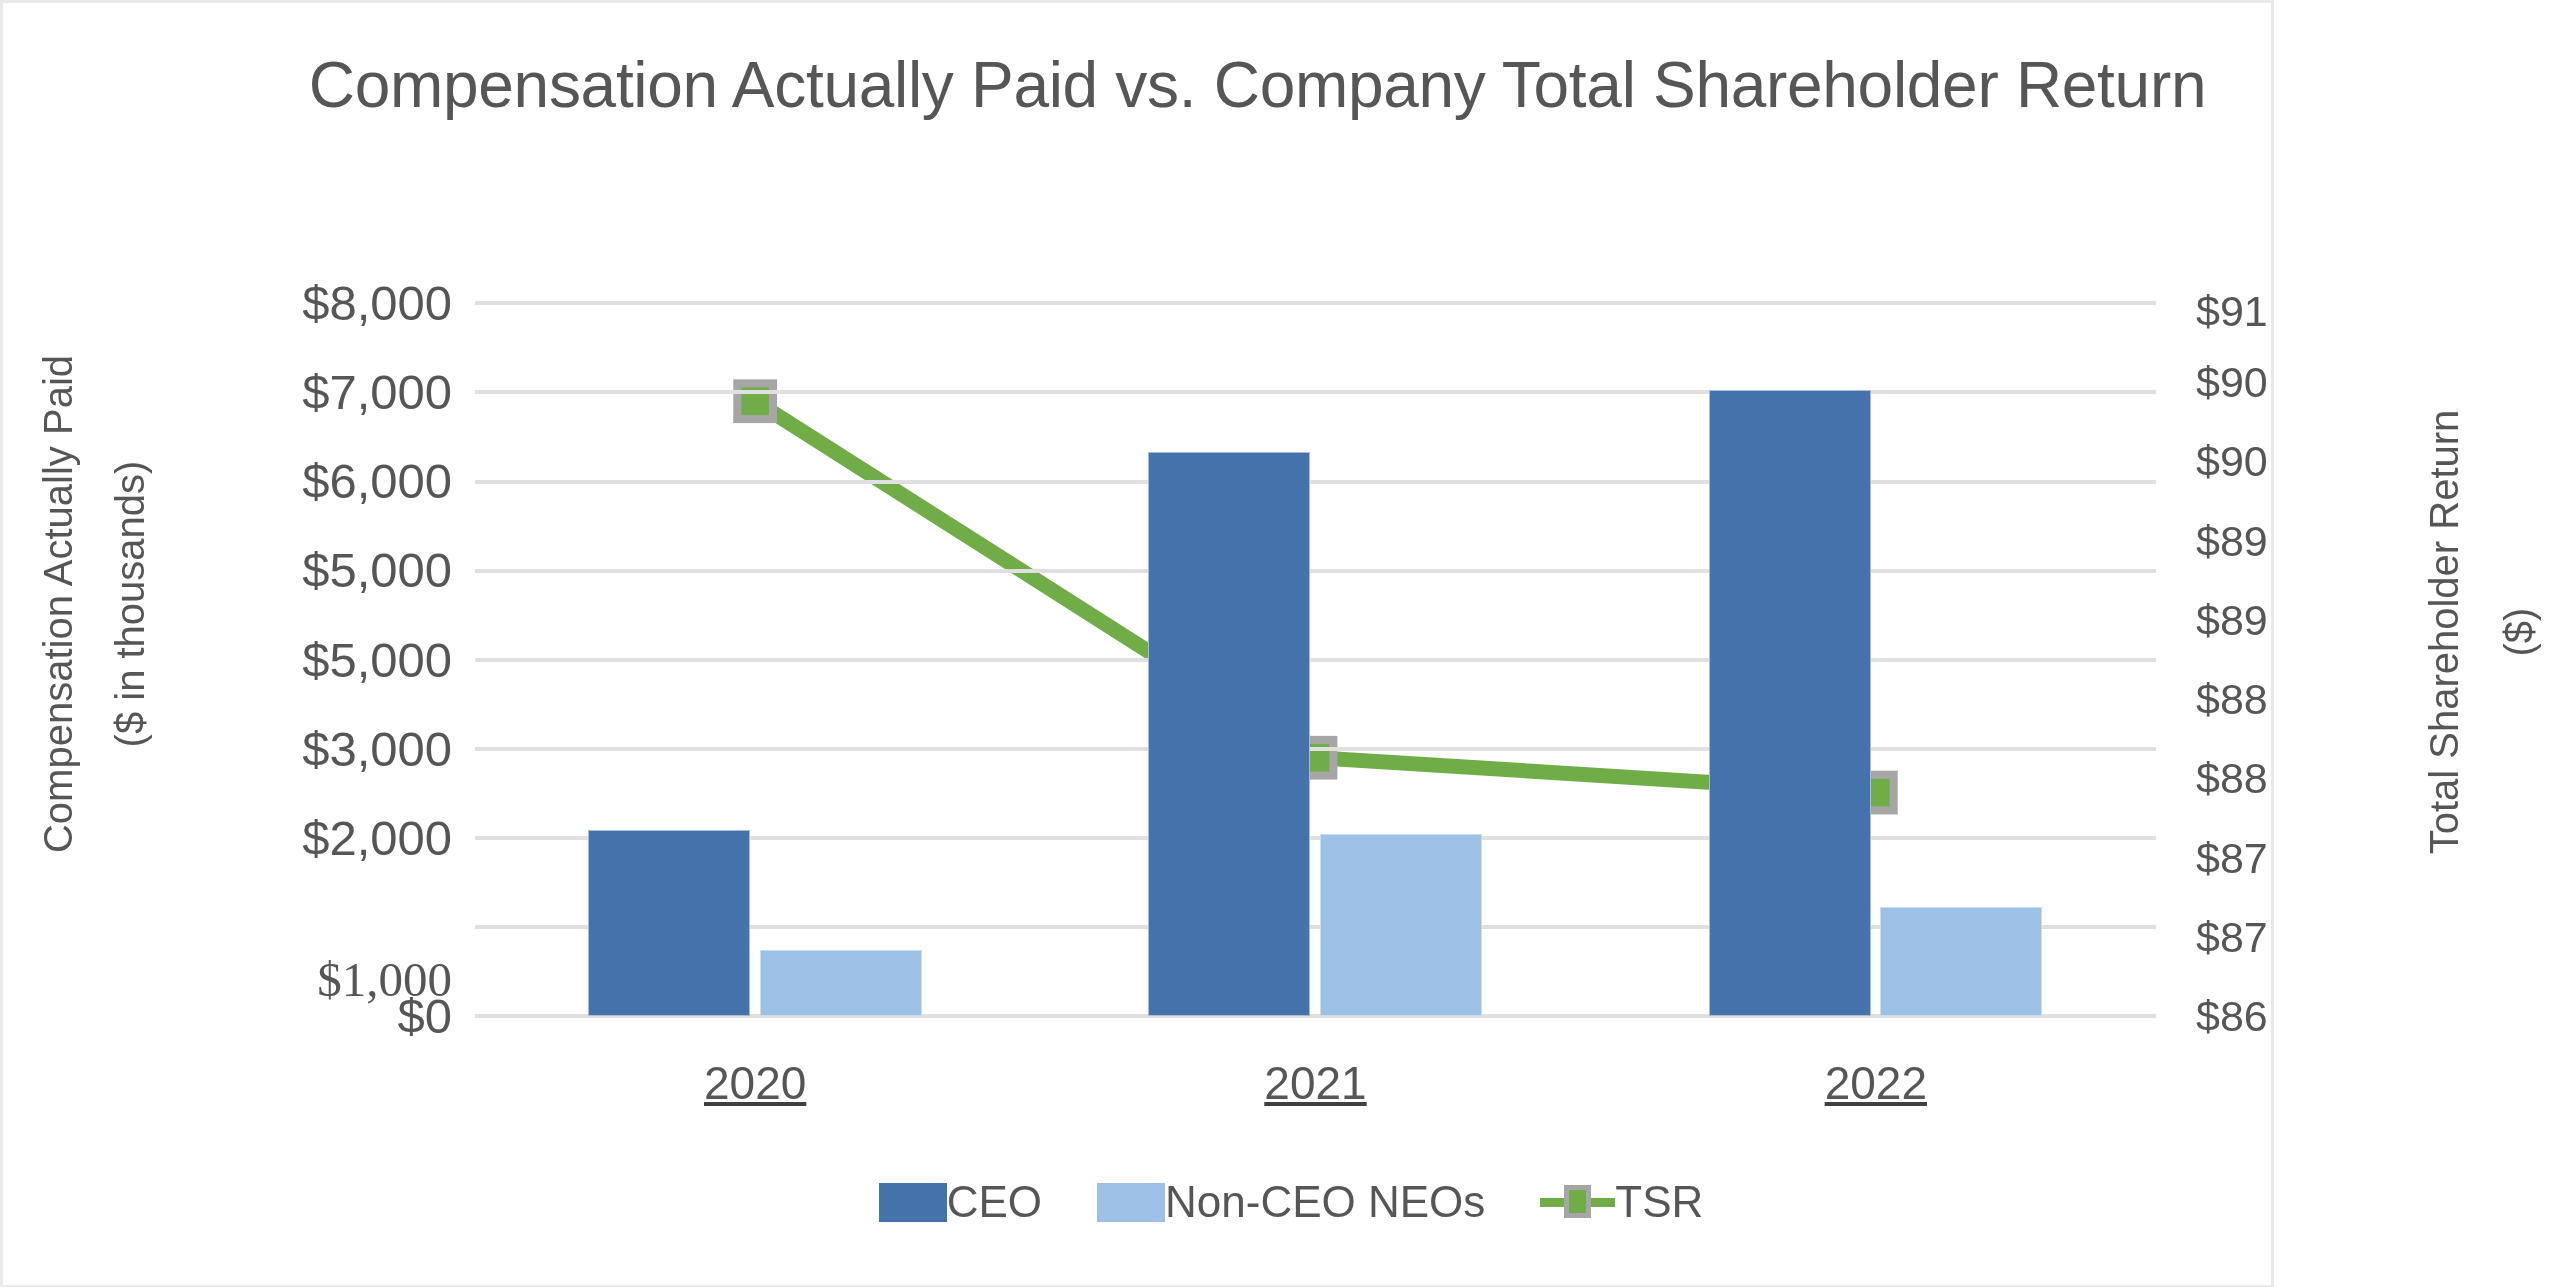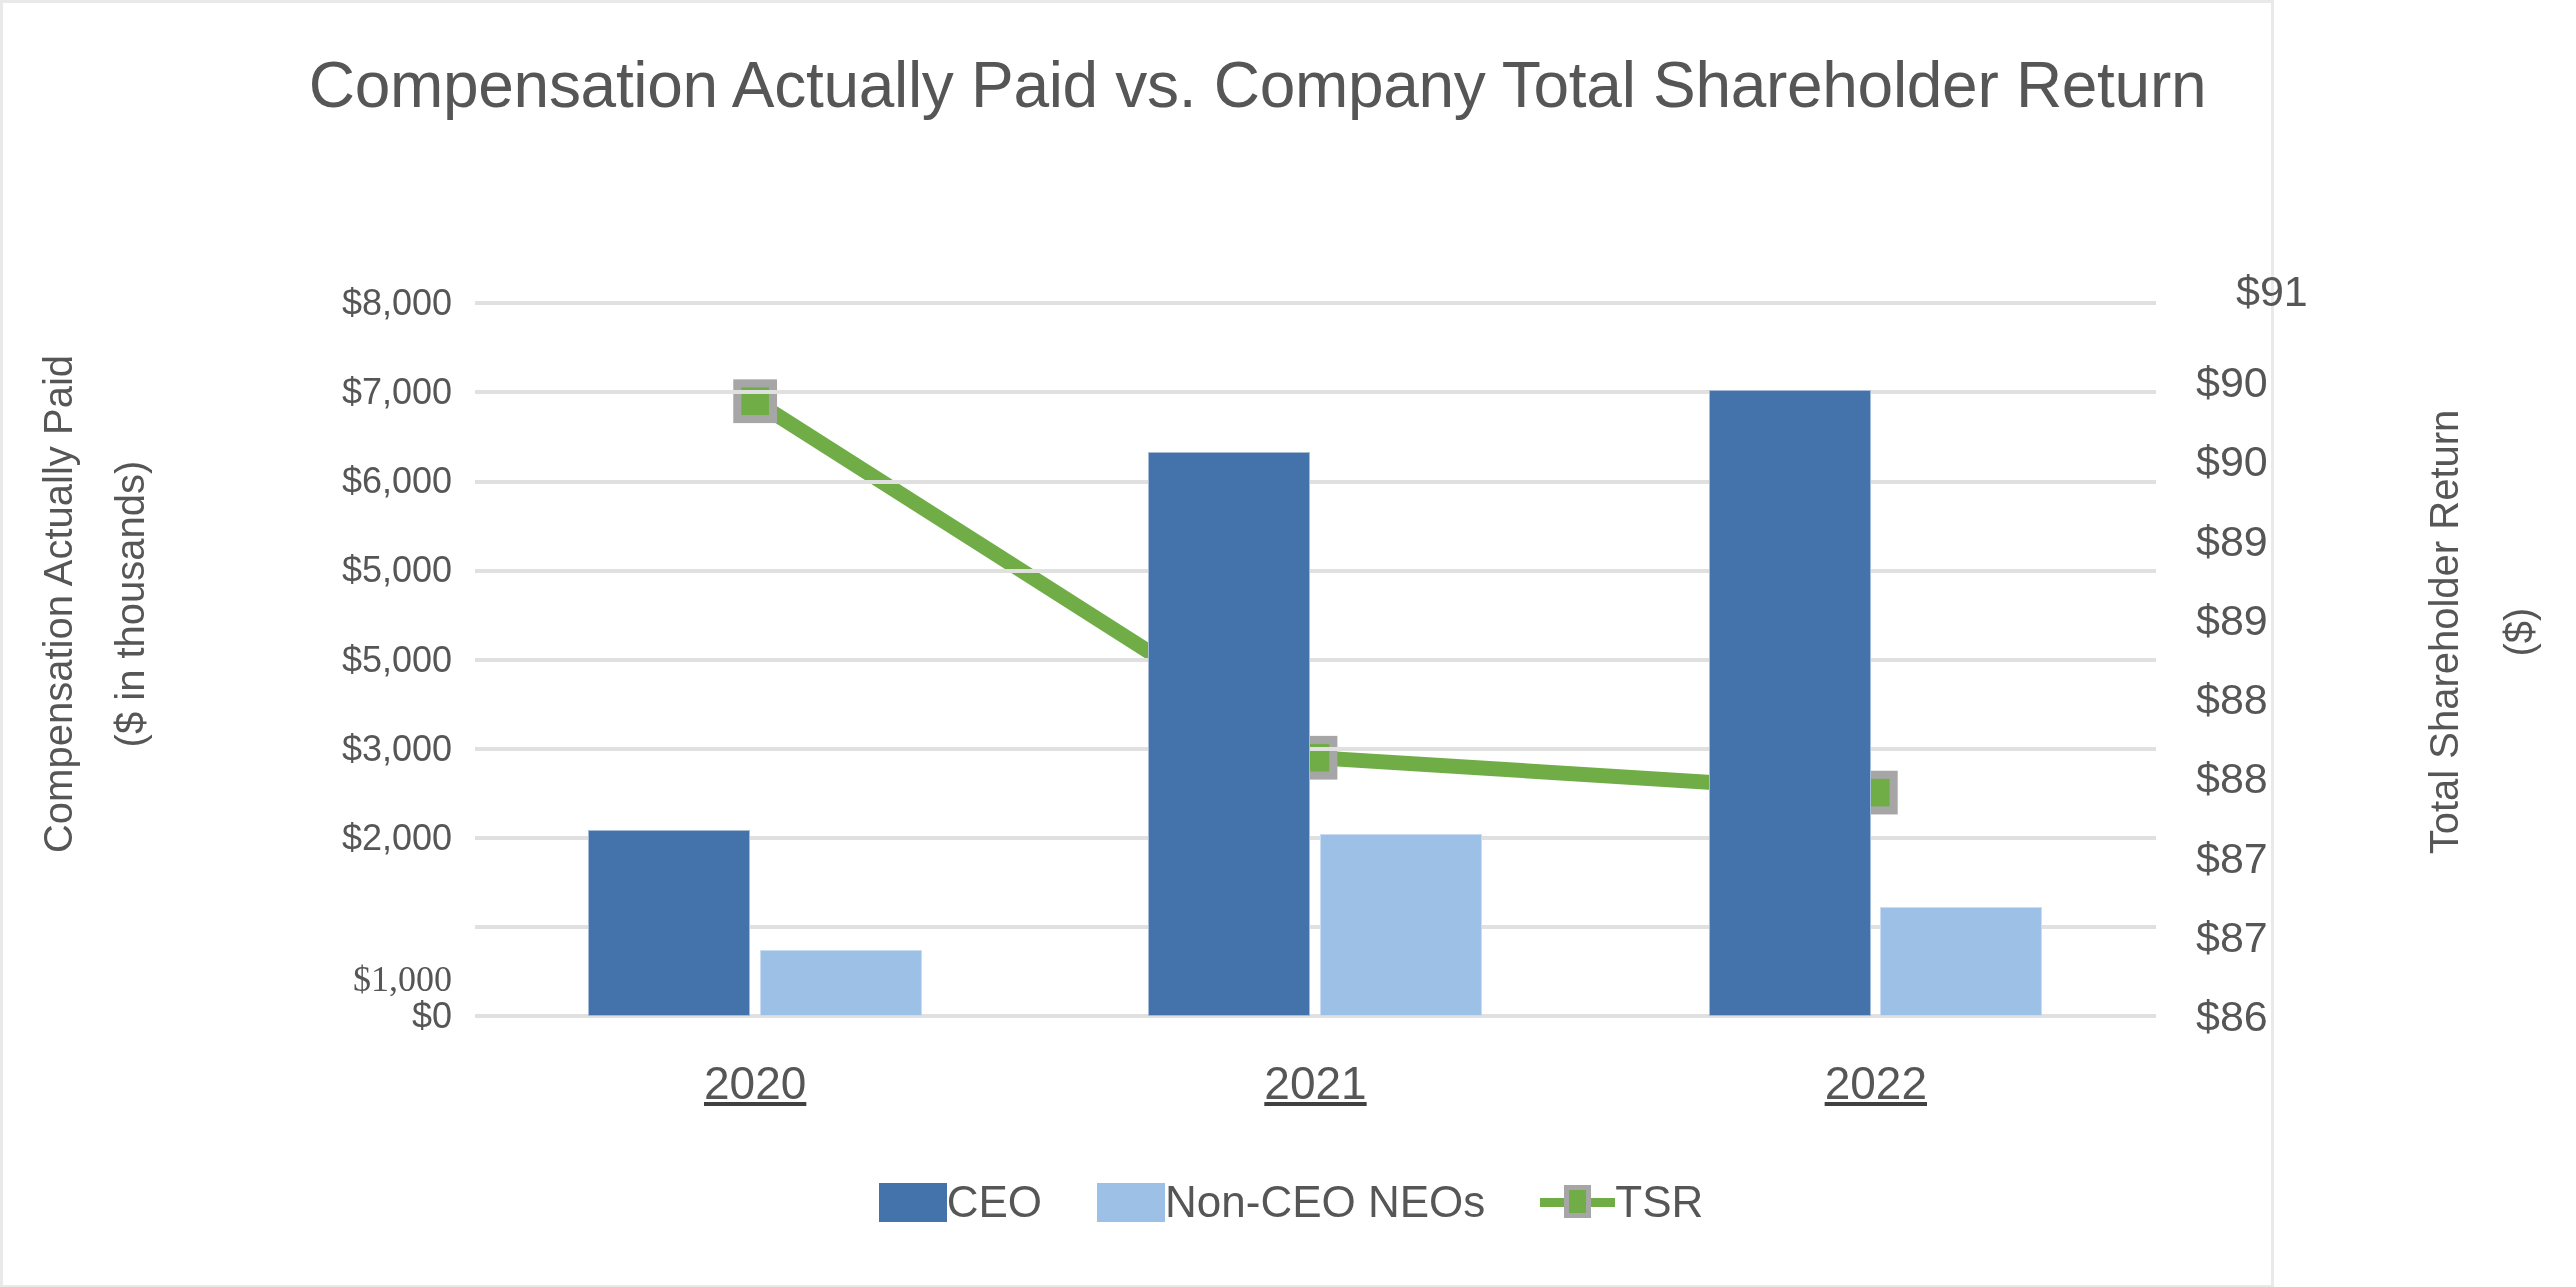--- a/index.html
+++ b/index.html
@@ -41,21 +41,21 @@
   }
   .bar.ceo { background:#4472aa; border:1.2px solid #a7bcd7; }
   .bar.neo { background:#9cc0e6; border:1.2px solid #c9dcf2; }
 
   .tsr-svg { position:absolute; left:0; top:0; width:100%; height:100%; overflow:visible; }
 
   
   .y-left-labels { position:absolute; left:230px; top:0; width:219px; height:1288px; }
   .y-left-labels span {
     position:absolute; right:0; transform:translateY(-50%);
-    font-size:36px; color:#565656; white-space:nowrap;
+    font-size:49px; color:#565656; white-space:nowrap;
   }
   .y-left-title {
     position:absolute; left:-204px; top:576px;
     width:518px; text-align:center;
     transform:rotate(-90deg);
     font-size:40px; line-height:1.25; color:#565656;
   }
   .y-left-title-2 {
     position:absolute; left:-132px; top:576px;
     width:518px; text-align:center;
@@ -122,21 +122,21 @@
       <span style="top: 746px;">$3,000</span>
       <span style="top: 835px;">$2,000</span>
       <span style="top: 976px; font-family: Liberation Serif, serif;">$1,000</span>
       <span style="top: 1013px;">$0</span>
     </div>
 
   <div class="y-right-title">Total Shareholder Return</div>
   <div class="y-right-title-2">($)</div>
 
   <div class="y-right-labels" id="y-right-labels">
-      <span style="top: 288px; margin-left: 40px;">$91</span>
+      <span style="top: 308px;">$91</span>
       <span style="top: 379px;">$90</span>
       <span style="top: 458px;">$90</span>
       <span style="top: 538px;">$89</span>
       <span style="top: 617px;">$89</span>
       <span style="top: 696px;">$88</span>
       <span style="top: 775px;">$88</span>
       <span style="top: 855px;">$87</span>
       <span style="top: 934px;">$87</span>
       <span style="top: 1013px;">$86</span>
     </div>

